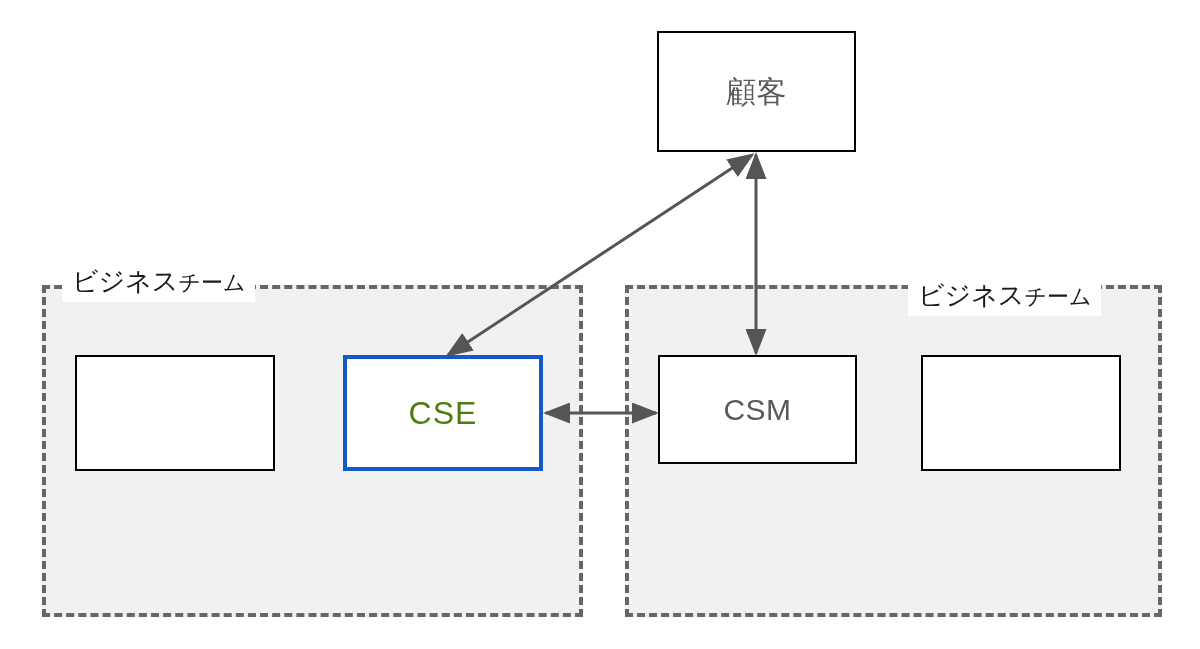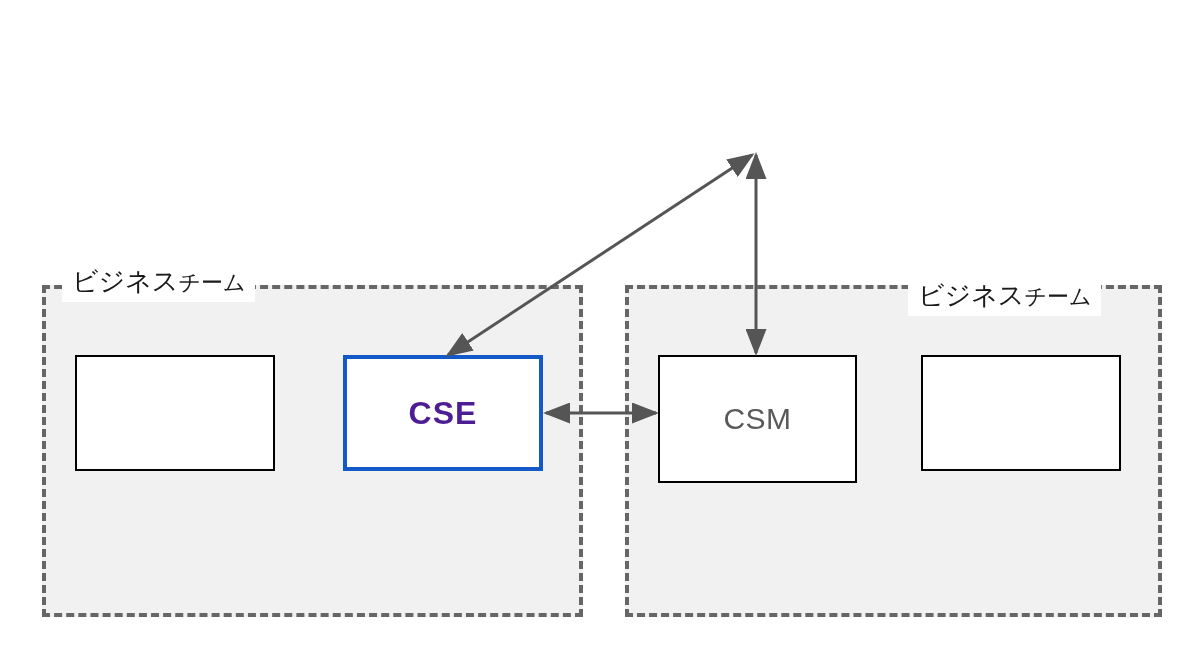--- a/index.html
+++ b/index.html
@@ -87,30 +87,30 @@
   }
   #node-cse {
     left: 343px;
     top: 355px;
     width: 200px;
     height: 116px;
     border: 4px solid #1459c8;
     z-index: 5;
   }
   #node-cse .node-label {
-    color: #4c1d95;
-    font-weight: bold;
+    color: #4d7c0f;
+    font-weight: normal;
     font-size: 32px;
     letter-spacing: 1px;
   }
   #node-csm {
     left: 658px;
     top: 355px;
     width: 199px;
-    height: 128px;
+    height: 109px;
   }
   #node-business-empty {
     left: 921px;
     top: 355px;
     width: 200px;
     height: 116px;
   }
   #edge-layer {
     position: absolute;
     left: 0;
@@ -144,20 +144,23 @@
       </marker>
       <marker id="ah-end" markerWidth="9" markerHeight="7" refX="8" refY="3.5" orient="auto" markerUnits="strokeWidth">
         <polygon points="0,0 0,7 9,3.5" fill="#555555"></polygon>
       </marker>
     </defs>
     <line x1="448" y1="355" x2="752" y2="155" marker-start="url(#ah-start)" marker-end="url(#ah-end)"></line>
     <line x1="756" y1="155" x2="756" y2="353" marker-start="url(#ah-start)" marker-end="url(#ah-end)"></line>
     <line x1="546" y1="413" x2="656" y2="413" marker-start="url(#ah-start)" marker-end="url(#ah-end)"></line>
   </svg>
 
+  <div class="node" id="node-customer">
+    <span class="node-label">顧客</span>
+  </div>
 
   <div class="node" id="node-product-empty">
     <span class="node-label"></span>
   </div>
 
   <div class="node" id="node-cse">
     <span class="node-label">CSE</span>
   </div>
 
   <div class="node" id="node-csm">

